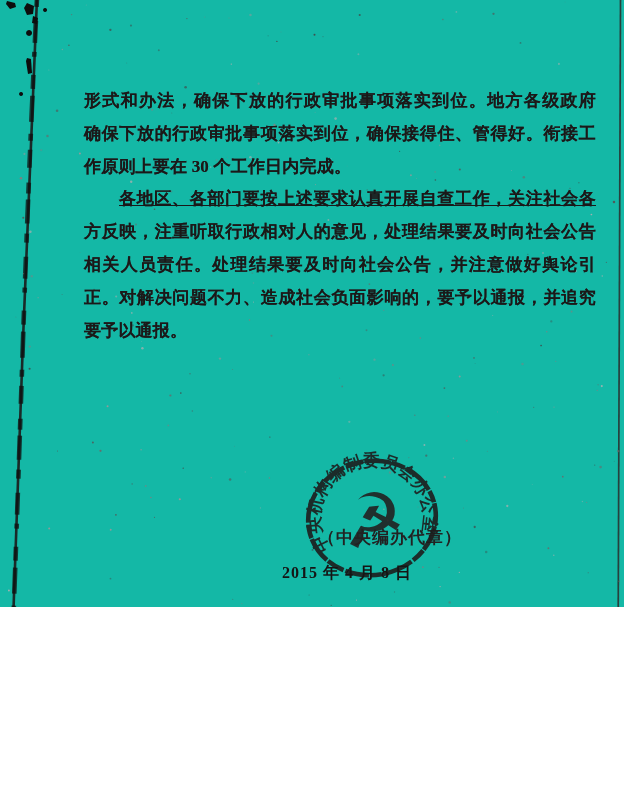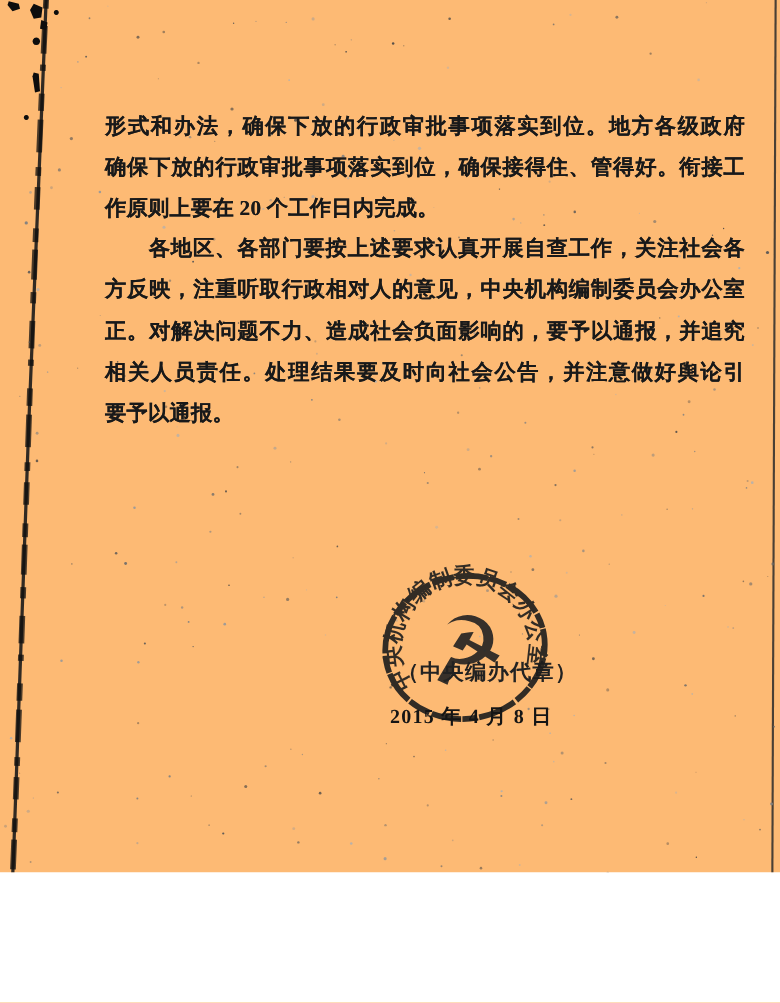--- a/index.html
+++ b/index.html
@@ -1,49 +1,49 @@
 <!DOCTYPE html>
 <html><head>
 <meta charset="utf-8">
 <style>
   html,body{margin:0;padding:0;background:#ffffff;}
   .page{
     position:relative;
-    width:624px;height:698px;
-    background:#fdba74;
+    width:624px;height:607px;
+    background:#14b8a6;
     overflow:hidden;
     font-family:"Liberation Serif","DejaVu Serif",serif;
     color:#1a1a1a;
   }
   .artifacts{position:absolute;left:0;top:0;width:624px;height:802px;z-index:1;pointer-events:none;}
   .body-text{
     position:absolute;left:84px;top:85px;width:512px;z-index:2;
   }
   .bline{
     font-size:17px;line-height:32.8px;height:32.8px;
     font-weight:600;
     text-align:justify;text-align-last:justify;
     white-space:nowrap;
     letter-spacing:0.2px;
     color:#191919;
     text-shadow:0 0 0.4px #333;
   }
   .bline.nofill{text-align:left;text-align-last:left;}
-  .bline.indent{padding-left:35px;}
+  .bline.indent{padding-left:35px;text-decoration:underline;}
   .sig-office{
     position:absolute;left:262px;top:490px;width:220px;z-index:2;
     font-size:17px;font-weight:600;text-align:center;letter-spacing:2px;color:#222;
   }
   .sig-note{
     position:absolute;left:274px;top:526px;width:232px;z-index:2;
     font-size:17px;font-weight:600;text-align:center;letter-spacing:1px;color:#222;
   }
   .sig-date{
     position:absolute;left:282px;top:563px;width:190px;z-index:4;
-    font-size:16px;font-weight:600;text-align:center;letter-spacing:1px;color:#151515;
+    font-size:16px;font-weight:600;letter-spacing:1px;color:#151515;
   }
   .seal-svg{position:absolute;left:0;top:0;width:624px;height:802px;z-index:3;pointer-events:none;}
   .page-number{
     position:absolute;left:446px;top:751px;width:84px;z-index:2;
     font-size:13px;font-weight:700;text-align:center;letter-spacing:3px;color:#1c1c1c;
     font-family:"Liberation Serif","DejaVu Serif",serif;
   }
 </style>
 </head>
 <body>
@@ -368,25 +368,25 @@
         <circle cx="60.0" cy="700.5" r="0.94" fill="#999" opacity="0.71"></circle>
         <circle cx="336.2" cy="754.9" r="0.57" fill="#444" opacity="0.79"></circle>
         <circle cx="72.8" cy="790.1" r="1.17" fill="#808080" opacity="0.35"></circle>
         <circle cx="557.1" cy="685.8" r="0.58" fill="#444" opacity="0.91"></circle>
       </g>
   </svg>
 
   <div class="body-text" id="body-text">
       <div class="bline">形式和办法，确保下放的行政审批事项落实到位。地方各级政府</div>
       <div class="bline">确保下放的行政审批事项落实到位，确保接得住、管得好。衔接工</div>
-      <div class="bline nofill">作原则上要在 20 个工作日内完成。</div>
+      <div class="bline nofill">作原则上要在 30 个工作日内完成。</div>
       <div class="bline indent">各地区、各部门要按上述要求认真开展自查工作，关注社会各</div>
-      <div class="bline">方反映，注重听取行政相对人的意见，中央机构编制委员会办公室</div>
+      <div class="bline">方反映，注重听取行政相对人的意见，处理结果要及时向社会公告</div>
+      <div class="bline">相关人员责任。处理结果要及时向社会公告，并注意做好舆论引</div>
       <div class="bline">正。对解决问题不力、造成社会负面影响的，要予以通报，并追究</div>
-      <div class="bline">相关人员责任。处理结果要及时向社会公告，并注意做好舆论引</div>
       <div class="bline nofill">要予以通报。</div>
     </div>
 
   <div class="sig-note">（中央编办代章）</div>
 
   <svg class="seal-svg" viewBox="0 0 624 802" xmlns="http://www.w3.org/2000/svg">
     <g transform="rotate(-10 372 518)" opacity="0.9">
       <ellipse cx="372" cy="518" rx="64" ry="57" fill="none" stroke="#1d1d1d" stroke-width="4.6" stroke-dasharray="18 1.5 26 1 14 2 31 1.5 12 1 24 2"></ellipse>
       <path id="sealTextPath" d="M 324.9,540.0 A 52,52 0 1 1 419.1,540.0" fill="none"></path>
       <text font-size="17" font-weight="700" fill="#1d1d1d" font-family="Liberation Serif, DejaVu Serif, serif" letter-spacing="0.5">

